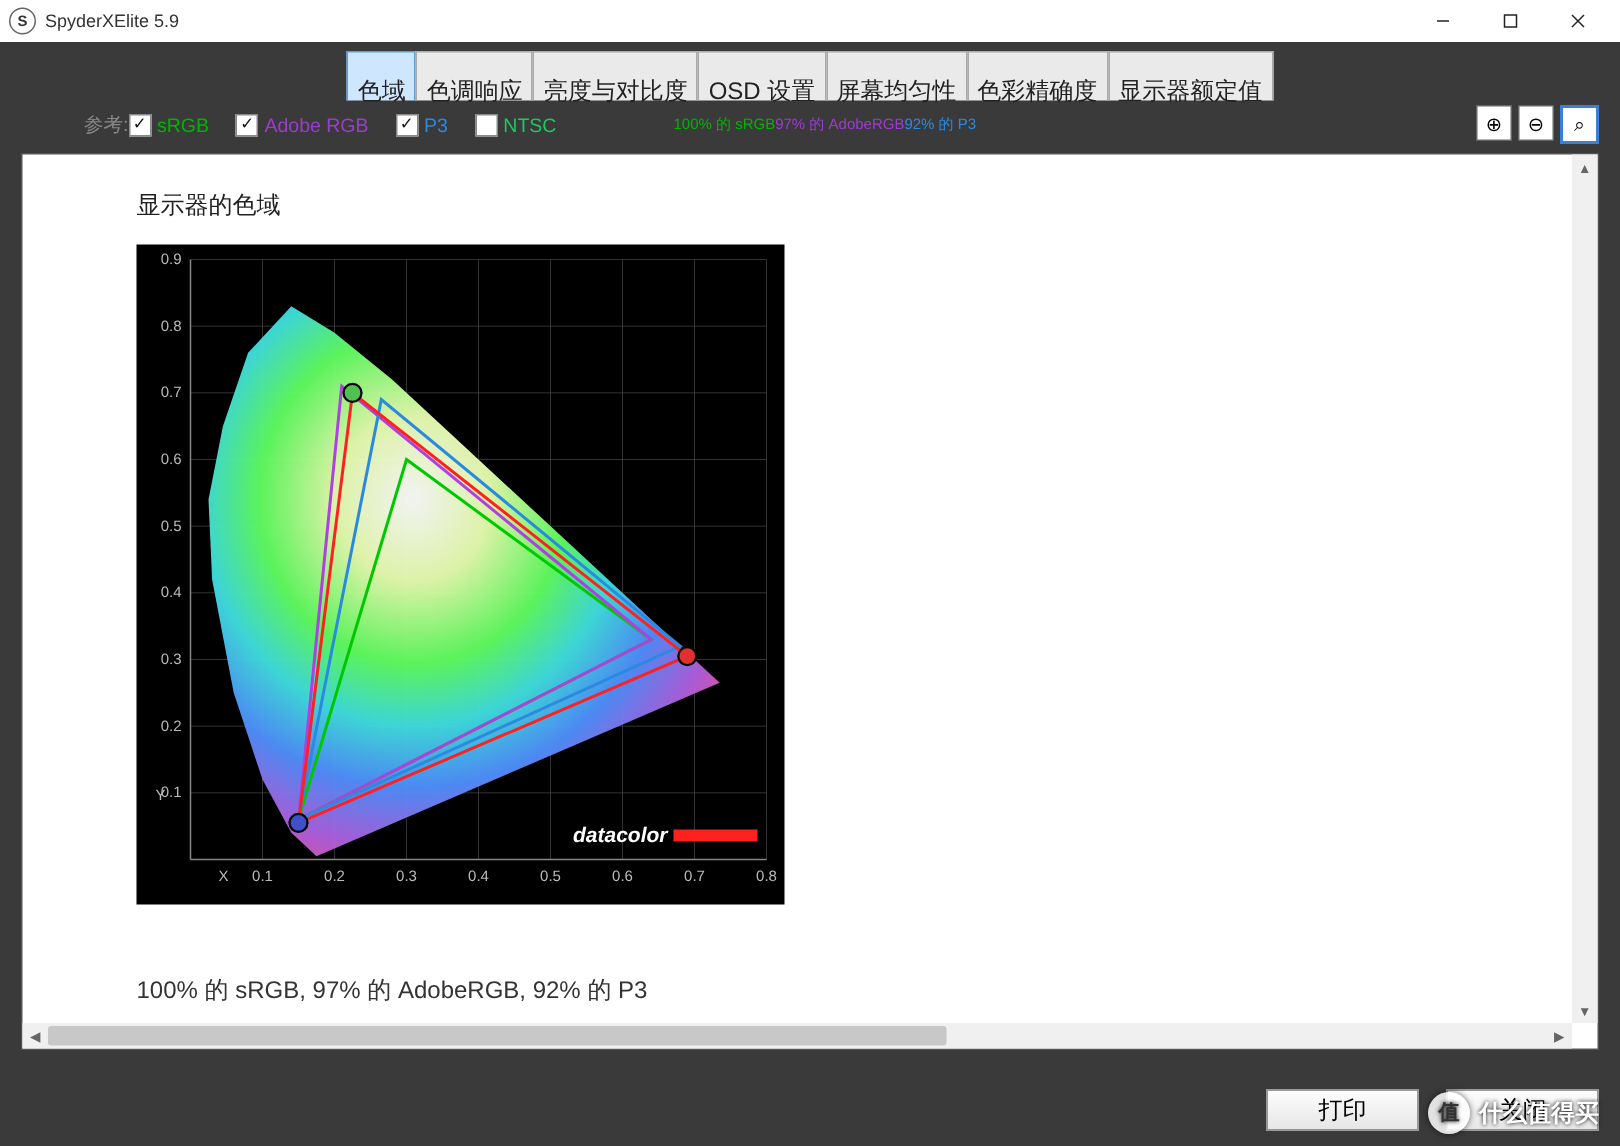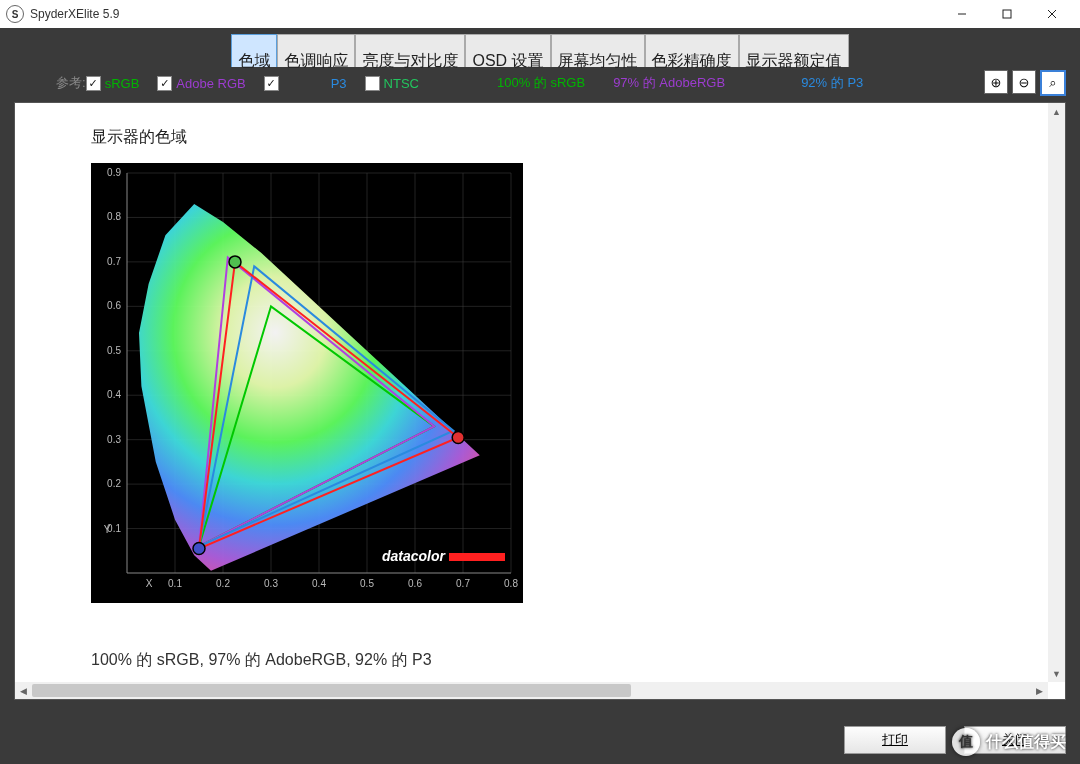--- a/index.html
+++ b/index.html
@@ -17,42 +17,42 @@
   .tab.active { background:#cfe6ff; border-color:#5a9edb; }
   
   .refbar { position:absolute; left:56px; right:14px; top:38px; height:34px; display:flex; align-items:center; font-size:13px; }
   .refbar .reflabel { color:#888; margin-right:0; }
   .reflabel::after { content:""; }
   .chk { width:13px; height:13px; background:#fff; border:1px solid #888; display:inline-flex; align-items:center; justify-content:center; margin-right:4px; vertical-align:middle; }
   .chk.checked::after { content:"✓"; font-size:11px; color:#111; line-height:1; }
   .refbar .item { margin-right:18px; display:flex; align-items:flex-end; }
   .c-srgb  { color:#00b400; }
   .c-argb  { color:#9c3ccf; }
-  .c-p3    { color:#2a8adf;margin-left:48px; }
+  .c-p3    { color:#2a8adf; }
   .c-ntsc  { color:#22c55e; }
-  .refbar .metrics { margin-left:60px; display:flex; gap:28px; font-size:13px; }
+  .refbar .metrics { margin-left:60px; display:flex; font-size:10px; }
   .zoomtools { margin-left:auto; display:flex; gap:4px; }
   .zoombtn { width:22px; height:22px; background:#fff; border:1px solid #666; display:flex; align-items:center; justify-content:center; color:#000; font-size:13px;}
   .zoombtn.active { border:2px solid #3a80d8; }
   
   .content { position:absolute; left:14px; right:14px; top:74px; bottom:64px; background:#fff; border:1px solid #555; }
   .content .vscroll { position:absolute; right:0; top:0; bottom:17px; width:17px; background:#f0f0f0; }
   .content .vscroll .up, .content .vscroll .down { height:17px; display:flex; align-items:center; justify-content:center; color:#666; font-size:9px;}
   .content .vscroll .down { position:absolute; bottom:0; left:0; right:0;}
   .content .hscroll { position:absolute; left:0; right:17px; bottom:0; height:17px; background:#f0f0f0; display:flex; }
   .content .hscroll .left, .content .hscroll .right { width:17px; display:flex; align-items:center; justify-content:center; color:#666; font-size:9px;}
   .content .hscroll .track { flex:1; position:relative; }
   .content .hscroll .thumb { position:absolute; left:0; width:60%; top:2px; bottom:2px; background:#c8c8c8; border-radius:2px;}
   .content .inner { position:absolute; left:0; right:17px; top:0; bottom:17px; overflow:hidden; }
   .inner .htitle { position:absolute; left:76px; top:24px; font-size:16px; color:#222; }
   .inner .chartwrap { position:absolute; left:76px; top:60px; width:432px; height:440px; background:#000; }
   .inner .caption { position:absolute; left:76px; top:547px; font-size:16px; color:#333; }
   
   .bottombtns { position:absolute; right:14px; bottom:10px; display:flex; gap:18px; }
-  .winbutton { width:100px; height:26px; background:linear-gradient(#fdfdfd,#e6e6e6); border:1px solid #9a9a9a; font-size:13px; display:flex; align-items:center; justify-content:center;text-decoration:underline; }
+  .winbutton { width:100px; height:26px; background:linear-gradient(#fdfdfd,#e6e6e6); border:1px solid #9a9a9a; font-size:16px; display:flex; align-items:center; justify-content:center; }
   
   .watermark { position:absolute; right:14px; bottom:8px; display:flex; align-items:center; gap:6px; font-size:16px; color:#fff; font-weight:bold; text-shadow:0 0 3px #000; pointer-events:none;}
   .watermark .badge { width:28px; height:28px; border-radius:50%; background:rgba(255,255,255,.85); color:#333; display:flex; align-items:center; justify-content:center; font-size:14px; font-weight:bold; box-shadow:0 0 4px rgba(0,0,0,.6);}
   
   .axlabel { fill:#bbb; font-size:10px; font-family:Arial; }
   .brand   { fill:#fff; font-size:14px; font-family:Arial; font-style:italic; font-weight:bold;}
 </style>
 </head>
 <body>
 

